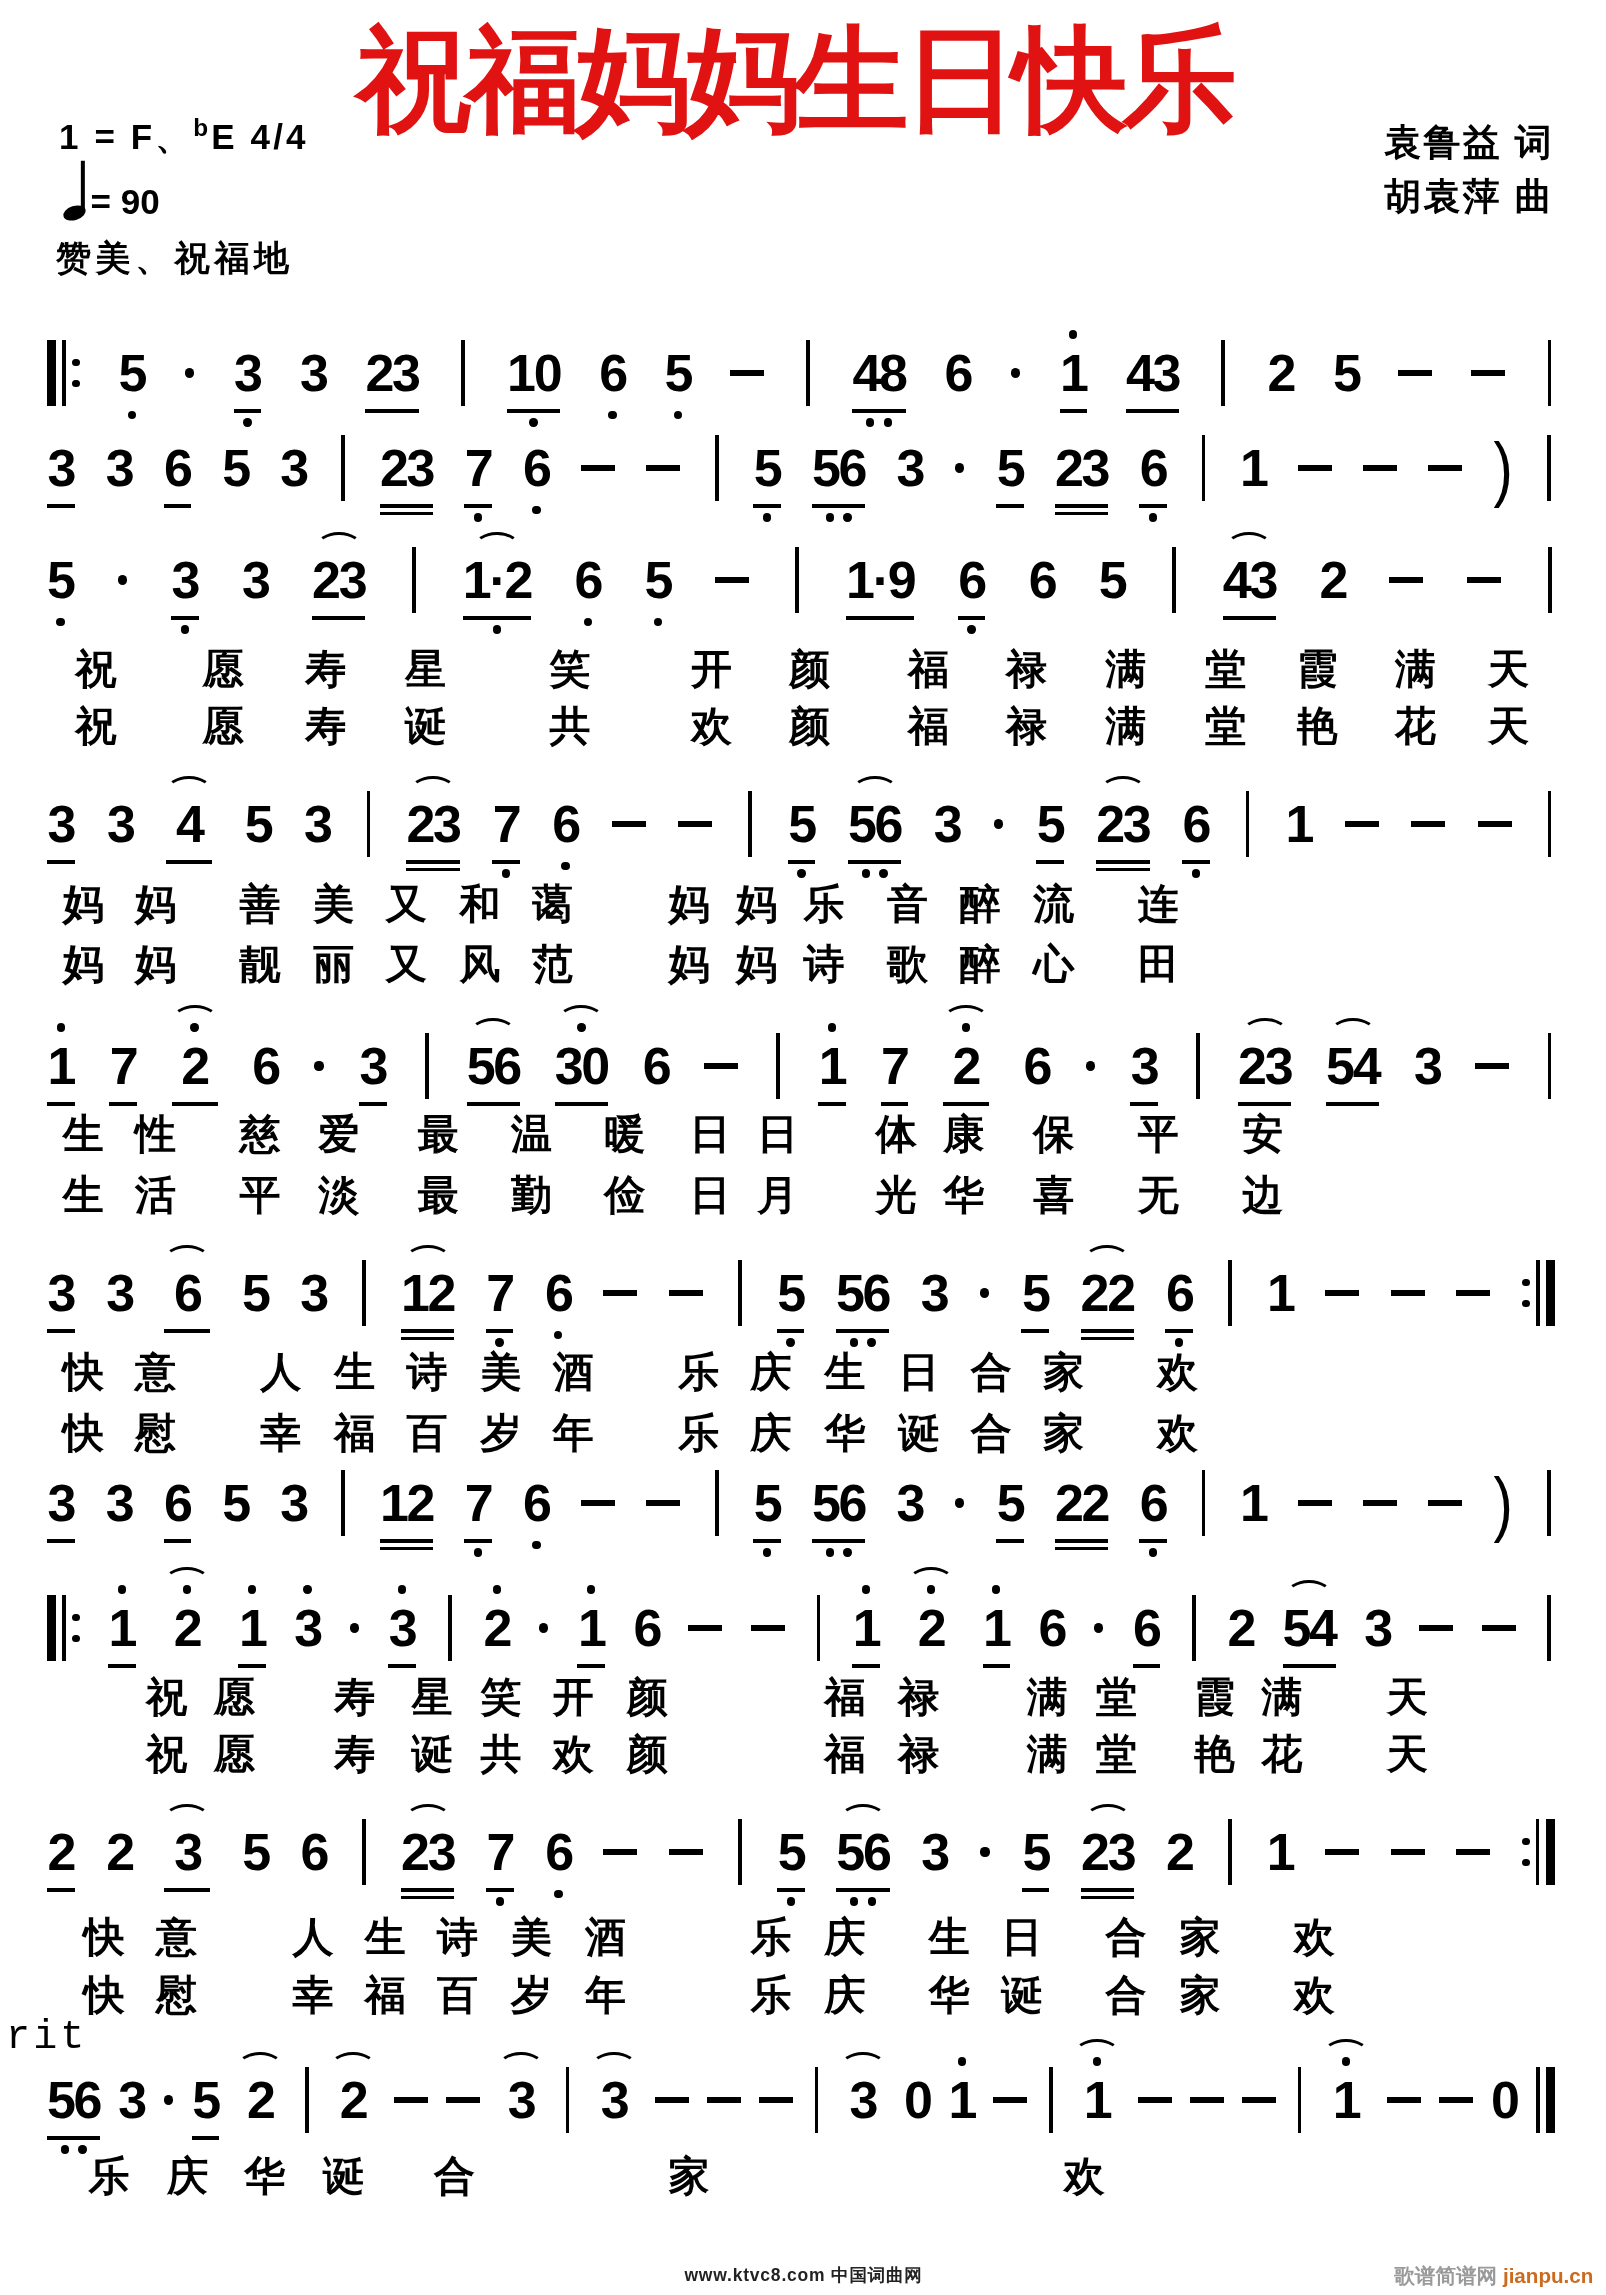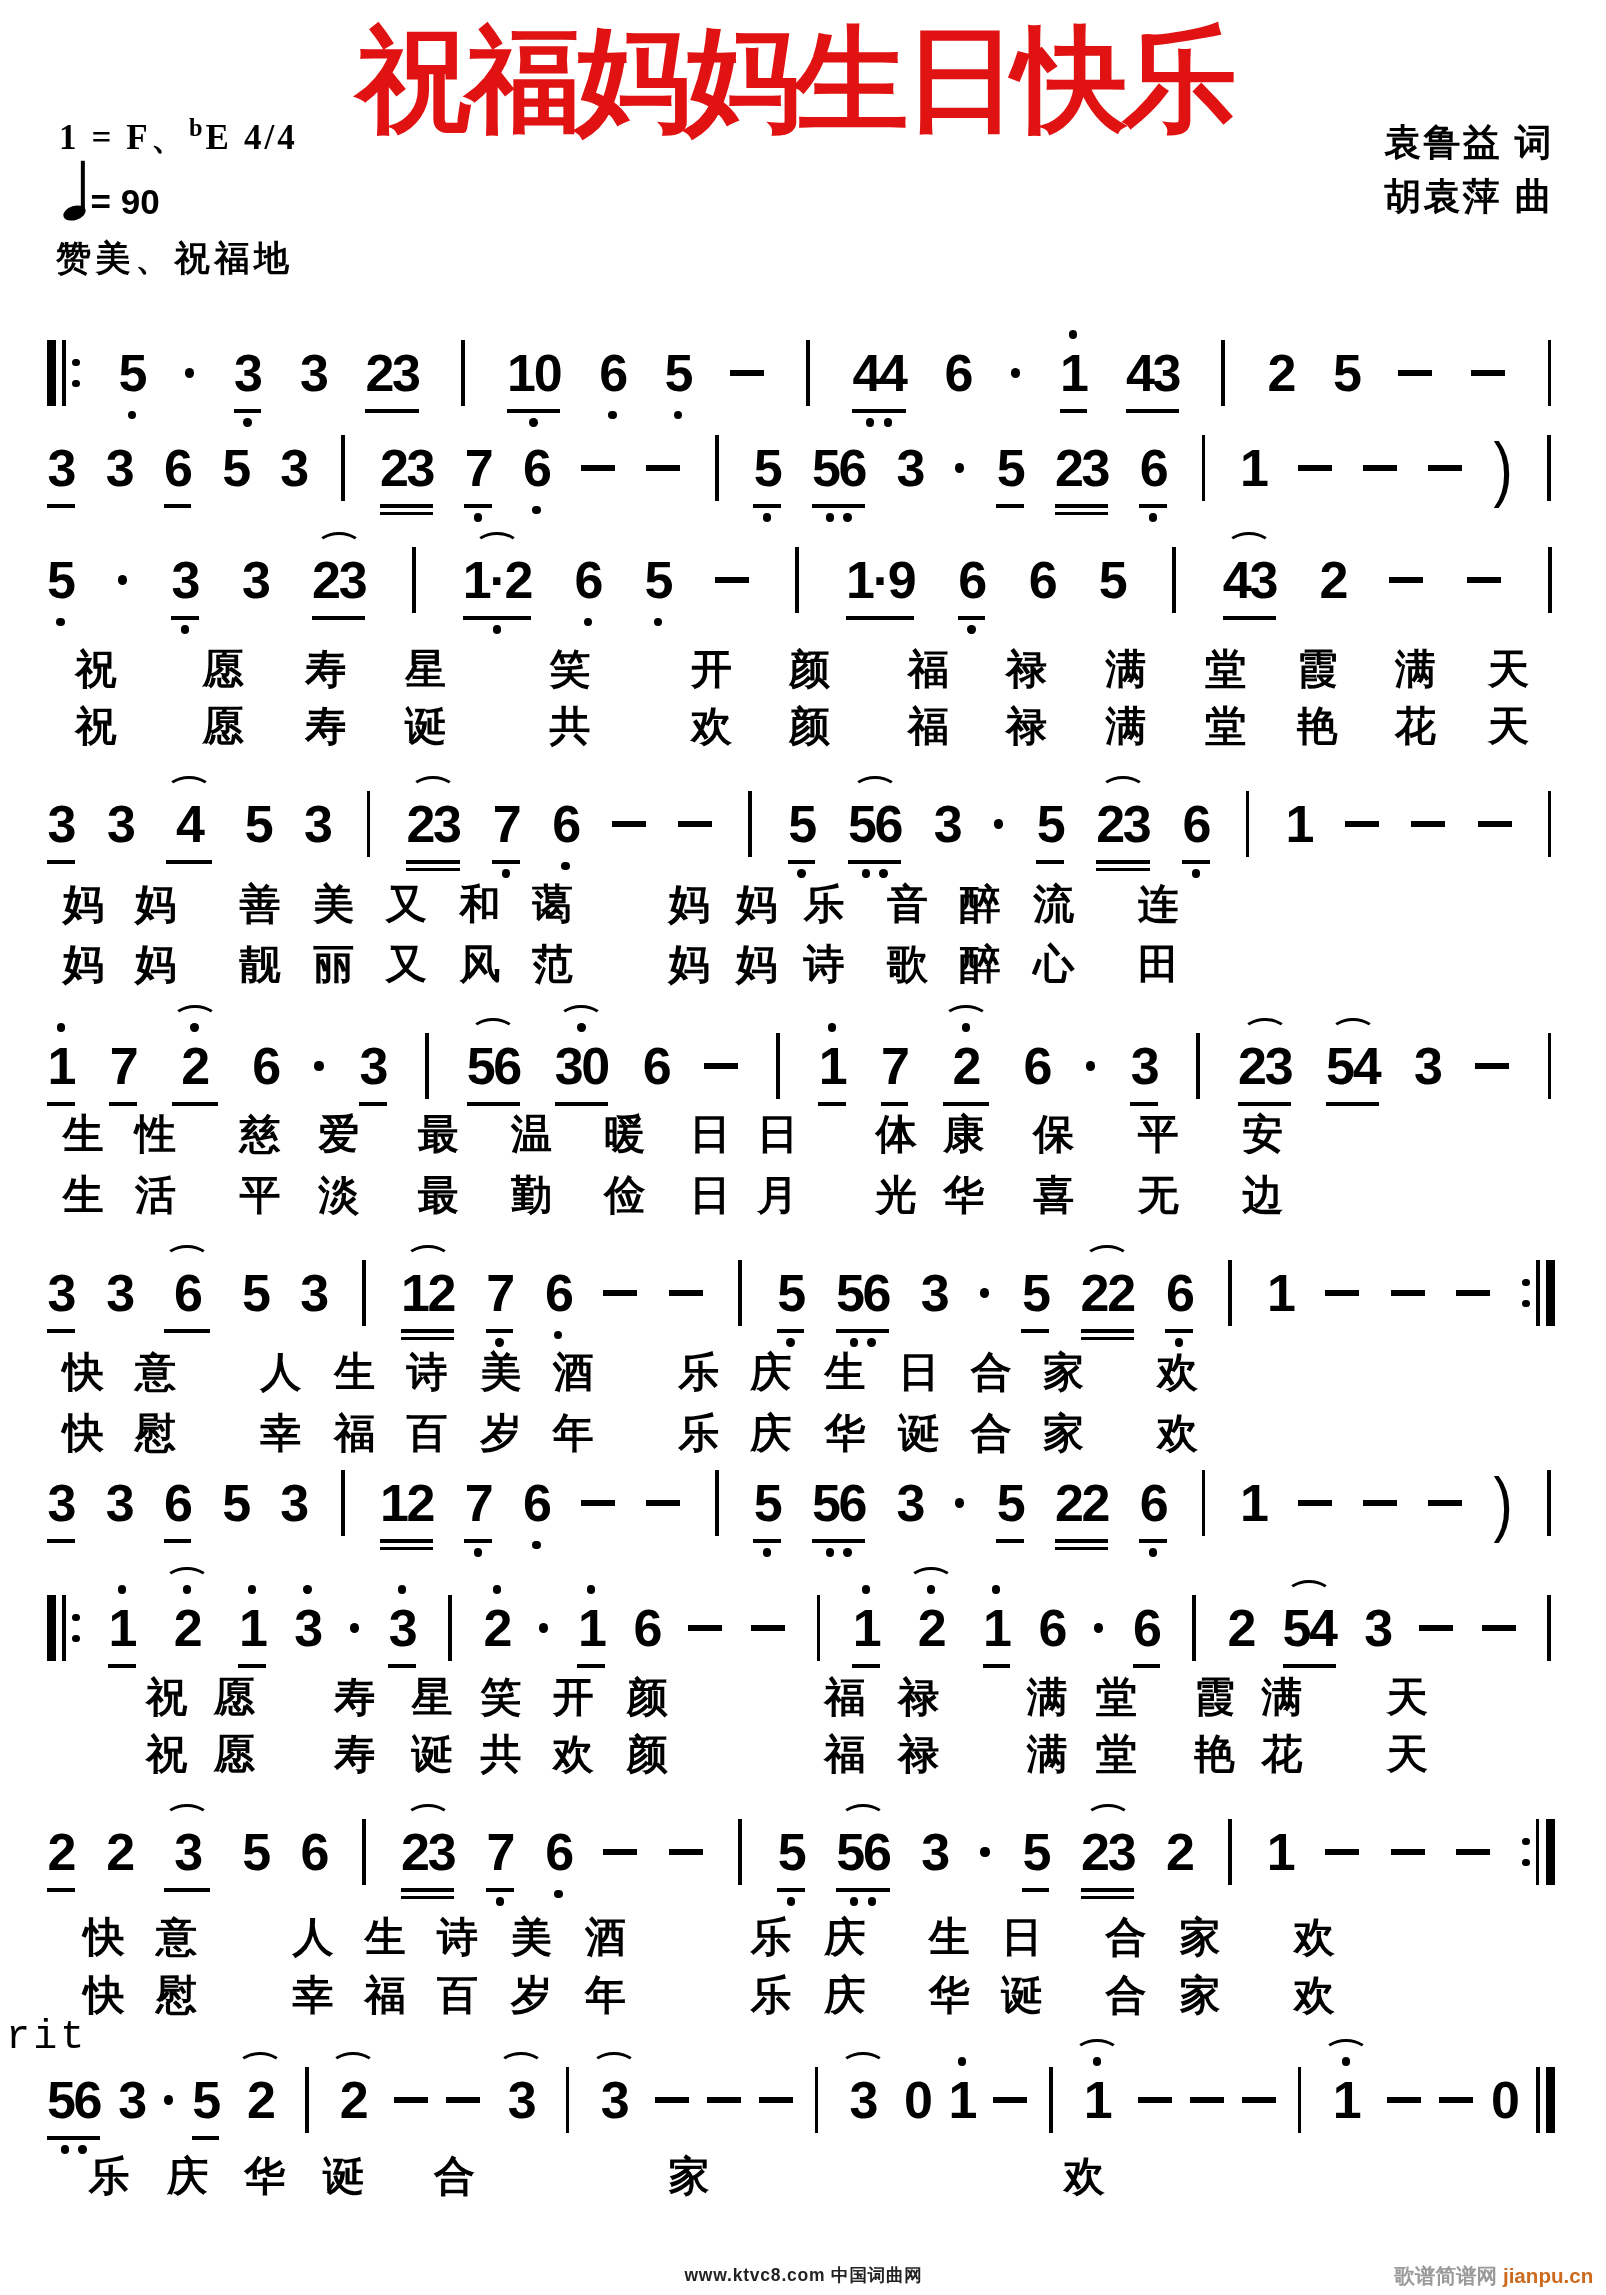--- a/index.html
+++ b/index.html
@@ -1,21 +1,21 @@
 <!DOCTYPE html>
 <html style="font-size:12.2px"><head>
 <meta charset="utf-8">
 <style>
   html,body { margin:0; padding:0; background:#ffffff; }
   body { width:1607px; height:2295px; position:relative; overflow:hidden;
          font-family:"Liberation Sans", sans-serif; color:#000; }
   .abs { position:absolute; }
 
   
-  .key-line { left:59px; top:114px; font-size:35px; font-weight:600; letter-spacing:3.1px;font-family:Liberation Serif, serif; }
+  .key-line { left:59px; top:114px; font-size:35px; font-weight:600; letter-spacing:3.1px; }
   .key-line sup { font-size:24.4px; font-weight:700; vertical-align:super; }
   .tempo-line { left:63px; top:182px; font-size:35px; font-weight:800; display:flex; align-items:center; }
   .qnote { display:inline-block; width:23px; height:13.7px; background:#000; border-radius:50%;
            position:relative; transform:rotate(-18deg); margin-right:4.6px; top:10.7px; }
   .qnote::after { content:""; position:absolute; right:0.8px; bottom:6.1px; width:3.8px; height:50px;
                   background:#000; transform:rotate(18deg); transform-origin:bottom right; }
   .mood-line { left:56px; top:235px; font-size:35px; font-weight:600; letter-spacing:4.6px; }
   .song-title { left:357px; top:12.2px; font-size:114px; font-weight:900; letter-spacing:-4.6px; line-height:1.2; }
   .credits { right:53px; top:116px; font-size:37px; font-weight:600; line-height:1.45; letter-spacing:2.3px; text-align:left; }
 
@@ -179,21 +179,21 @@
       <span class="cell">
         <span class="ca"></span>
         <span class="gz">
           <span class="bline"></span>
         </span>
         <span class="cb"></span>
       </span>
       <span class="cell">
         <span class="ca"></span>
         <span class="gz">
-          <span class="num">44</span>
+          <span class="num">48</span>
         </span>
         <span class="cb">
           <span class="ul"></span>
           <span class="db">
             <i></i>
             <i></i>
           </span>
         </span>
       </span>
       <span class="cell">

